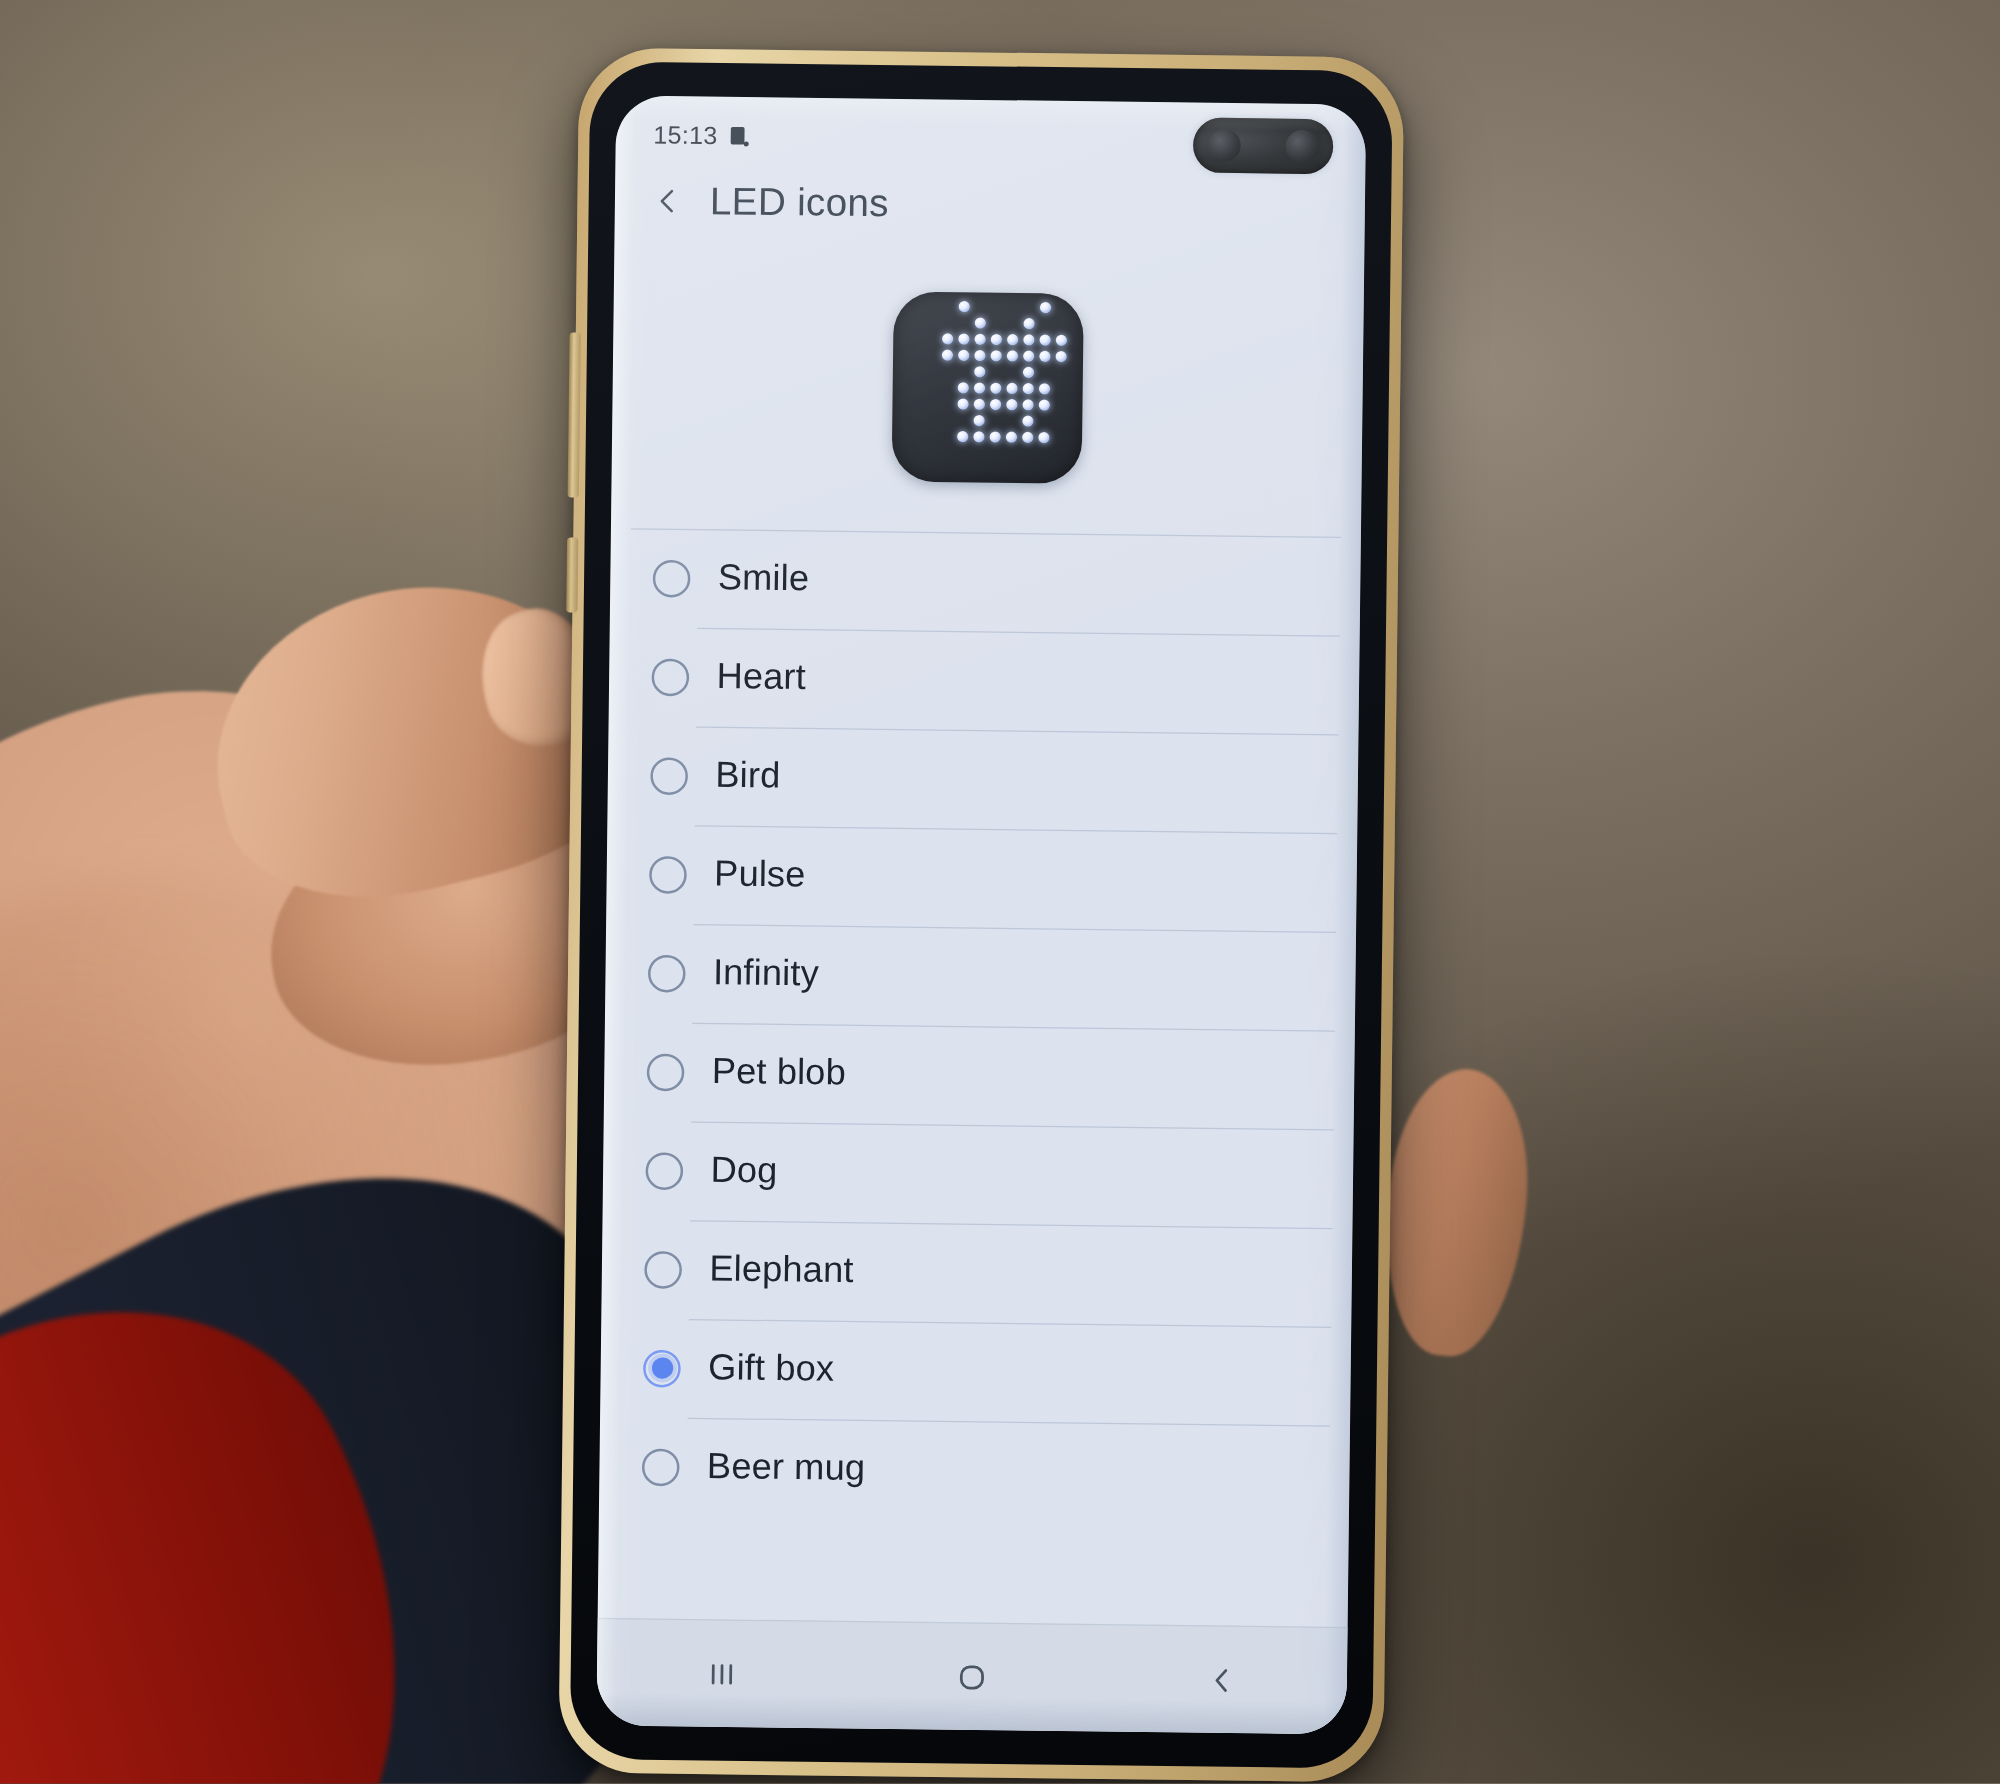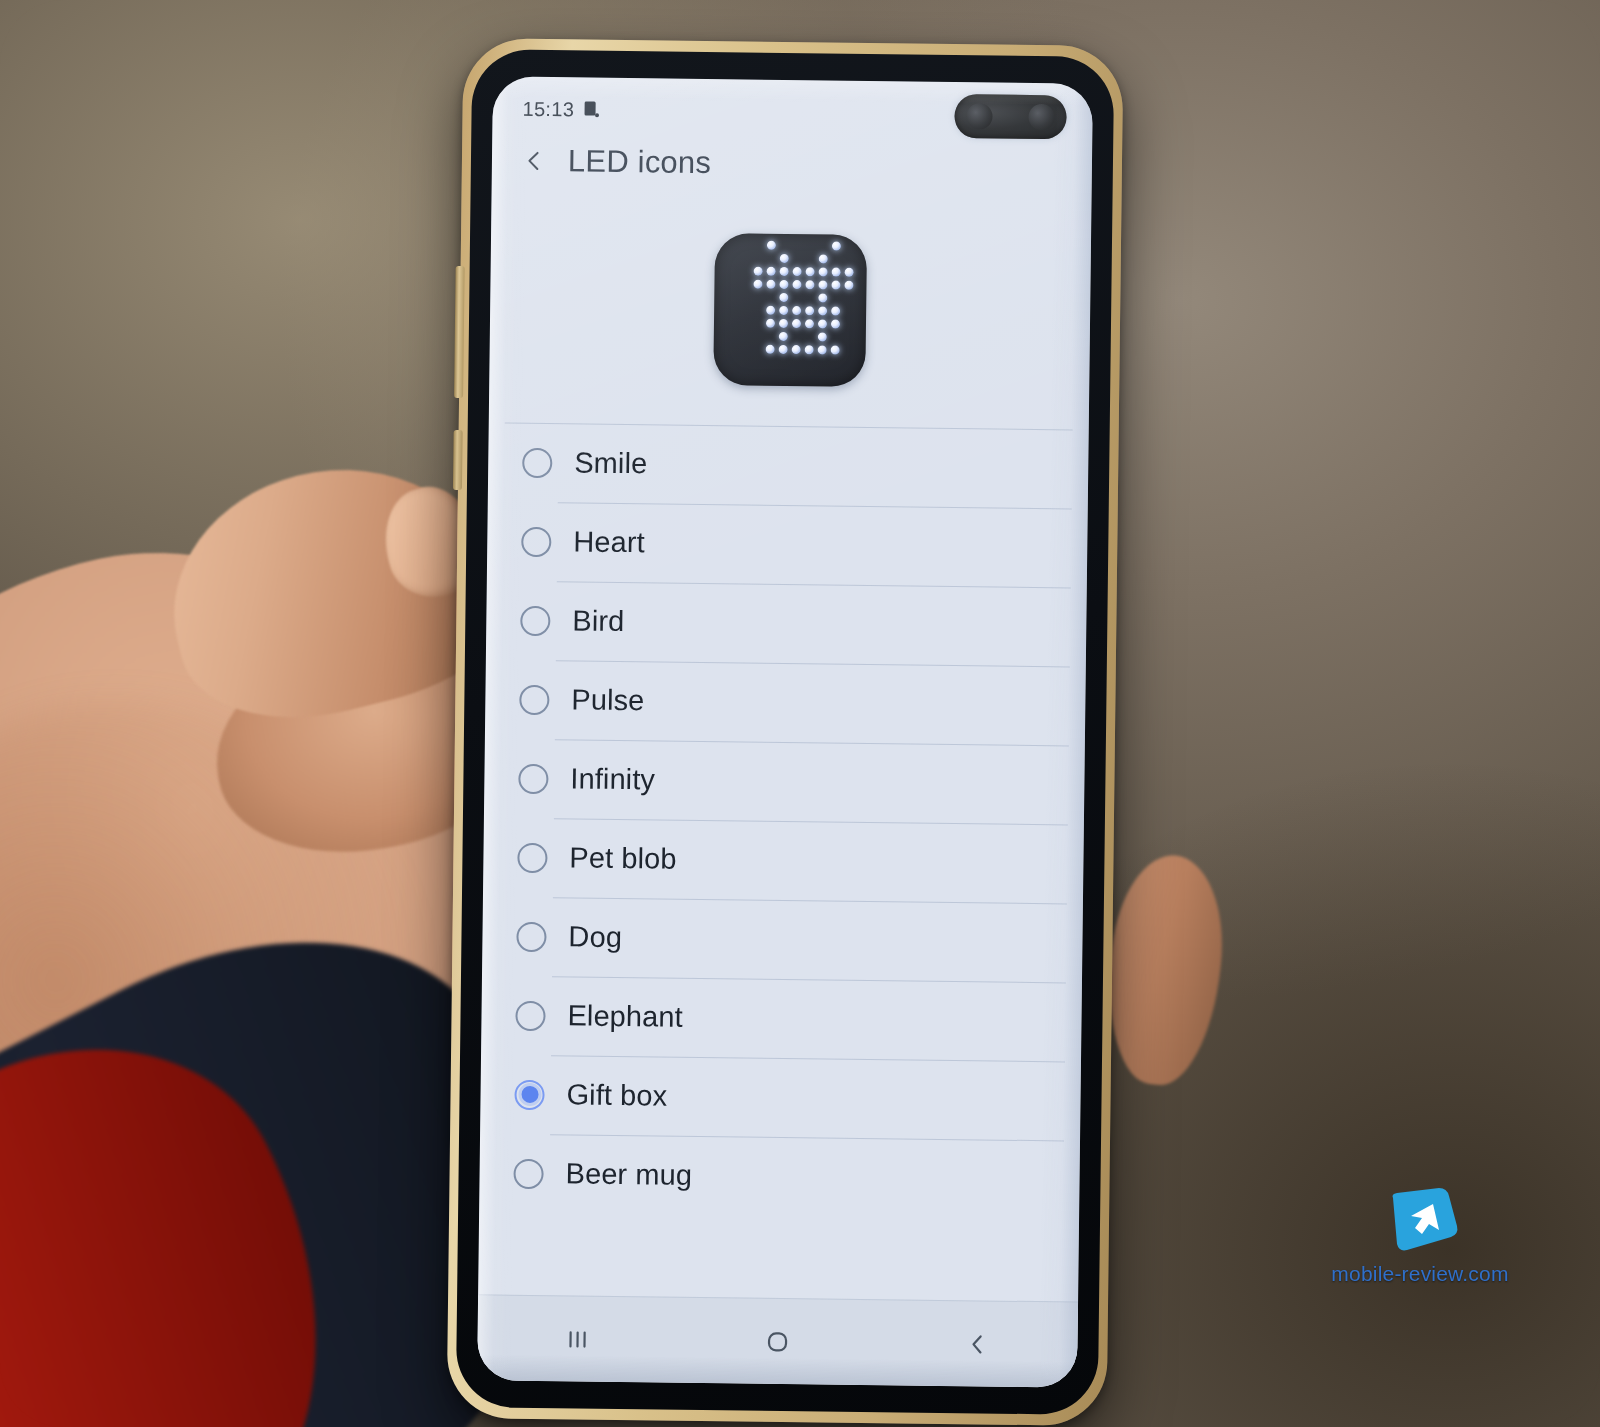--- a/index.html
+++ b/index.html
@@ -538,23 +538,15 @@
             <path d="M16 5 L9 13 L16 21" stroke="#4a5563" stroke-width="2.2" fill="none" stroke-linecap="round" stroke-linejoin="round"></path>
           </svg>
         </div>
       </div>
 
       <div id="screen-glare"></div>
       <div id="screen-curve"></div>
     </div>
   </div>
 
-  <div id="watermark">
-    <svg id="wm-logo" viewBox="0 0 86 74">
-      <path d="M20 14 L66 8 L78 46 L30 62 Z" fill="#a8d6f2"></path>
-      <path d="M16 12 Q14 8 20 7 L62 2 Q70 2 72 10 L80 40 Q82 48 74 51 L30 64 Q22 66 20 58 Z" fill="#29a3dd"></path>
-      <path d="M56 18 L62 44 L52 38 L45 48 L38 42 L45 32 L34 30 Z" fill="#ffffff"></path>
-    </svg>
-    <div id="wm-text">mobile-review.com</div>
-  </div>
 
   <div id="photo-blur"></div>
 </div>
 
 </body></html>

